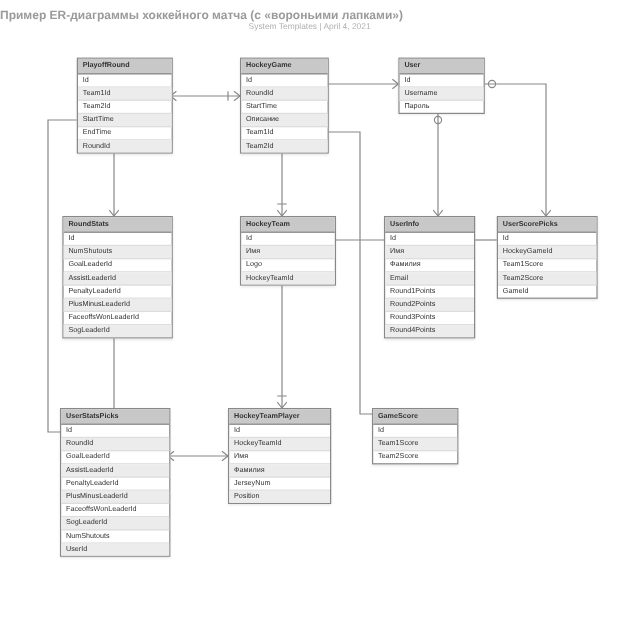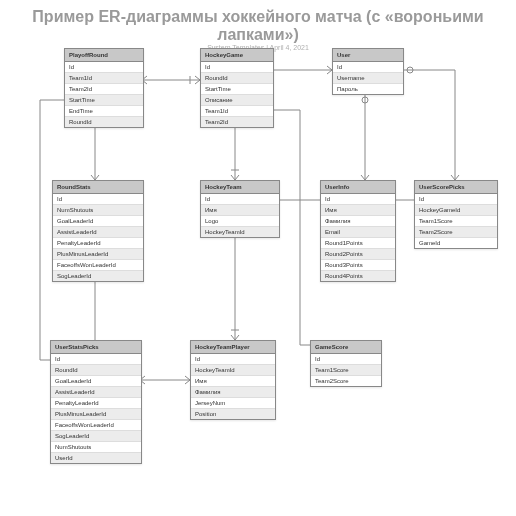--- a/index.html
+++ b/index.html
@@ -1,16 +1,16 @@
 <!DOCTYPE html>
 <html><head>
 <meta charset="utf-8">
 <style>
 body{margin:0;font-family:Arial,sans-serif;background:#fff;width:516px;height:516px;position:relative;overflow:hidden}
-.title{text-align:center;font-size:16px;font-weight:bold;color:#9a9a9a;padding-top:8px}
+.title{font-size:10px;font-weight:bold;color:#9a9a9a;padding-top:8px}
 .subtitle{text-align:center;font-size:7px;color:#b0b0b0;padding-bottom:4px}
 .entity{position:absolute;border:1px solid #888;background:#fff;font-size:6px;box-shadow:0 1px 2px rgba(0,0,0,.1)}
 .entity .hdr{background:#c8c8c8;padding:3px 4px;font-weight:bold;border-bottom:1px solid #888;color:#333}
 .entity .attr{padding:2px 4px;border-bottom:1px solid #ddd;color:#333;white-space:nowrap}
 .entity .attr:nth-child(odd){background:#ececec}
 .entity .attr:last-child{border-bottom:none}
 svg.conn{position:absolute;top:0;left:0;width:516px;height:516px;pointer-events:none}
 svg.conn line,svg.conn path{stroke:#888;stroke-width:1;fill:none}
 </style>
 </head>

